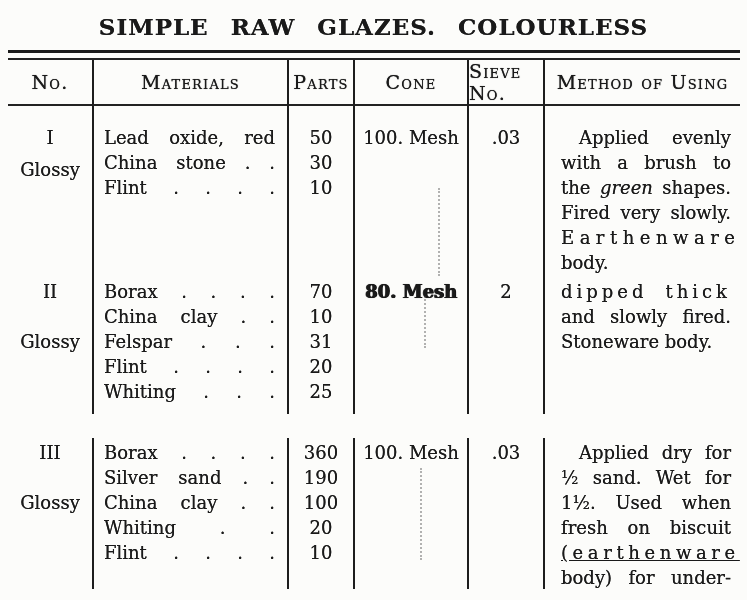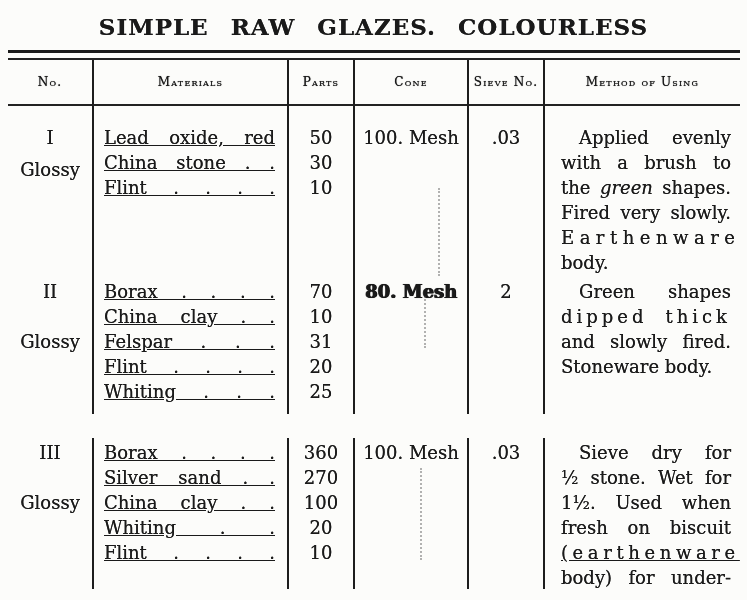--- a/index.html
+++ b/index.html
@@ -31,32 +31,32 @@
     grid-template-columns:84px 195px 66px 114px 76px 1fr;
     grid-template-rows:46px 171px 137px 1fr;
     font-size:18px;
   }
   .cell{box-sizing:border-box;overflow:hidden;}
   .bl{border-left:2px solid #1d1d1d;}
   .hc{
     border-bottom:2px solid #222;
     display:flex;align-items:center;justify-content:center;
     font-variant:small-caps;
-    font-size:12px;letter-spacing:1.2px;
+    font-size:19px;letter-spacing:1.2px;
     text-shadow:0 0 .7px rgba(15,15,15,.9);
   }
   .r1{padding-top:19px;}
   .r2{padding-top:2px;}
   .r3{padding-top:2px;margin-top:24px;}
   .ln{height:25px;line-height:25px;}
   .ctr{text-align:center;}
   .mline{
     height:25px;line-height:25px;
     padding-left:10px;padding-right:12px;
-    text-align:justify;text-align-last:justify;text-decoration:underline;
+    text-align:justify;text-align-last:justify;
   }
   .jline{
     height:25px;line-height:25px;
     padding-left:16px;padding-right:9px;
     text-align:justify;text-align-last:justify;
   }
   .jfirst{text-indent:18px;}
   .jlast{text-align-last:left;}
   .it{font-style:italic;}
   .tracked6{letter-spacing:5.5px;}
@@ -142,53 +142,52 @@
       <div class="ln">20</div>
       <div class="ln">25</div>
     </div>
     <div class="cell r2 bl ctr">
       <div class="ln smudge">80. Mesh</div>
     </div>
     <div class="cell r2 bl ctr">
       <div class="ln">2</div>
     </div>
     <div class="cell r2 bl">
-      <div class="jline jfirst">Green shapes</div>
       <div class="jline tracked4">dipped thick</div>
       <div class="jline">and slowly fired.</div>
       <div class="jline jlast">Stoneware body.</div>
     </div>
 
     <div class="cell r3 ctr">
       <div class="ln">III</div>
       <div class="ln glossy-2">Glossy</div>
     </div>
     <div class="cell r3 bl">
       <div class="mline">Borax . . . .</div>
       <div class="mline">Silver sand . .</div>
       <div class="mline">China clay . .</div>
       <div class="mline">Whiting . .</div>
       <div class="mline">Flint . . . .</div>
     </div>
     <div class="cell r3 bl ctr">
       <div class="ln">360</div>
-      <div class="ln">270</div>
+      <div class="ln">190</div>
       <div class="ln">100</div>
       <div class="ln">20</div>
       <div class="ln">10</div>
     </div>
     <div class="cell r3 bl ctr">
       <div class="ln">100. Mesh</div>
     </div>
     <div class="cell r3 bl ctr">
       <div class="ln">.03</div>
     </div>
     <div class="cell r3 bl">
-      <div class="jline jfirst">Sieve dry for</div>
-      <div class="jline">½ stone. Wet for</div>
+      <div class="jline jfirst">Applied dry for</div>
+      <div class="jline">½ sand. Wet for</div>
       <div class="jline">1½. Used when</div>
       <div class="jline">fresh on biscuit</div>
       <div class="jline tracked5">(earthenware</div>
       <div class="jline">body) for under-</div>
       <div class="jline jlast">glaze painting.</div>
     </div>
 
   </div>
 
   <div class="scan-artifact art1"></div>

